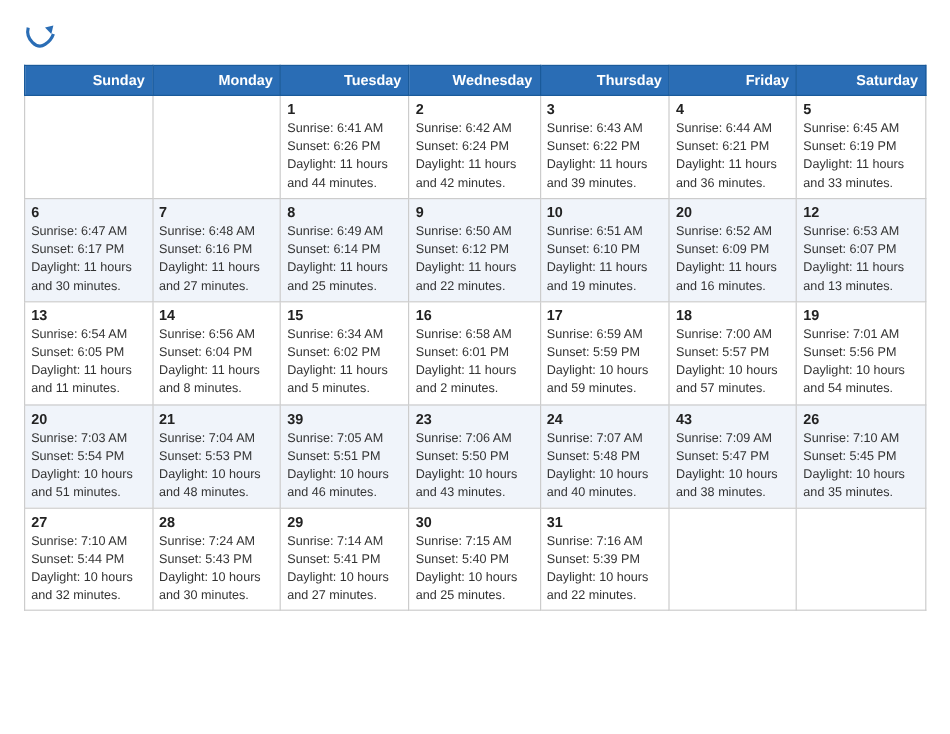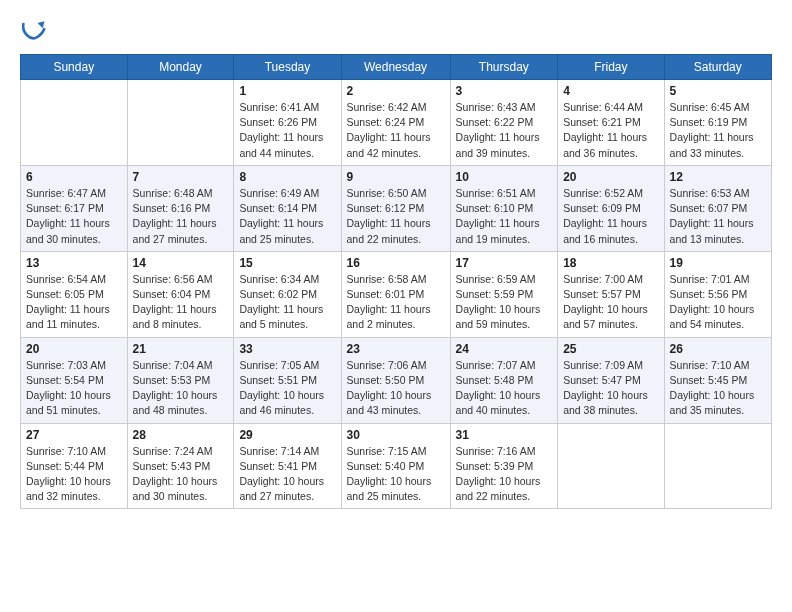--- a/index.html
+++ b/index.html
@@ -51,23 +51,23 @@
     }
     .calendar {
       width: 100%;
       border-collapse: collapse;
       font-size: 11px;
     }
     .calendar thead th {
       background: #2a6db5;
       color: #fff;
       padding: 5px 6px;
-      text-align: center;
+      text-align: right;
       font-size: 12px;
-      font-weight: normal;
+      font-weight: bold;
       border: 1px solid #1a5a9a;
     }
     .calendar tbody td {
       border: 1px solid #ccc;
       vertical-align: top;
       padding: 4px 5px;
       width: 113px;
       min-height: 80px;
       height: 85px;
     }
@@ -256,39 +256,39 @@
 Sunset: 5:54 PM
 Daylight: 10 hours and 51 minutes.</div>
           </td>
           <td>
             <div class="day-num">21</div>
             <div class="day-info">Sunrise: 7:04 AM
 Sunset: 5:53 PM
 Daylight: 10 hours and 48 minutes.</div>
           </td>
           <td>
-            <div class="day-num">33</div>
+            <div class="day-num">39</div>
             <div class="day-info">Sunrise: 7:05 AM
 Sunset: 5:51 PM
 Daylight: 10 hours and 46 minutes.</div>
           </td>
           <td>
             <div class="day-num">23</div>
             <div class="day-info">Sunrise: 7:06 AM
 Sunset: 5:50 PM
 Daylight: 10 hours and 43 minutes.</div>
           </td>
           <td>
             <div class="day-num">24</div>
             <div class="day-info">Sunrise: 7:07 AM
 Sunset: 5:48 PM
 Daylight: 10 hours and 40 minutes.</div>
           </td>
           <td>
-            <div class="day-num">25</div>
+            <div class="day-num">43</div>
             <div class="day-info">Sunrise: 7:09 AM
 Sunset: 5:47 PM
 Daylight: 10 hours and 38 minutes.</div>
           </td>
           <td>
             <div class="day-num">26</div>
             <div class="day-info">Sunrise: 7:10 AM
 Sunset: 5:45 PM
 Daylight: 10 hours and 35 minutes.</div>
           </td>

